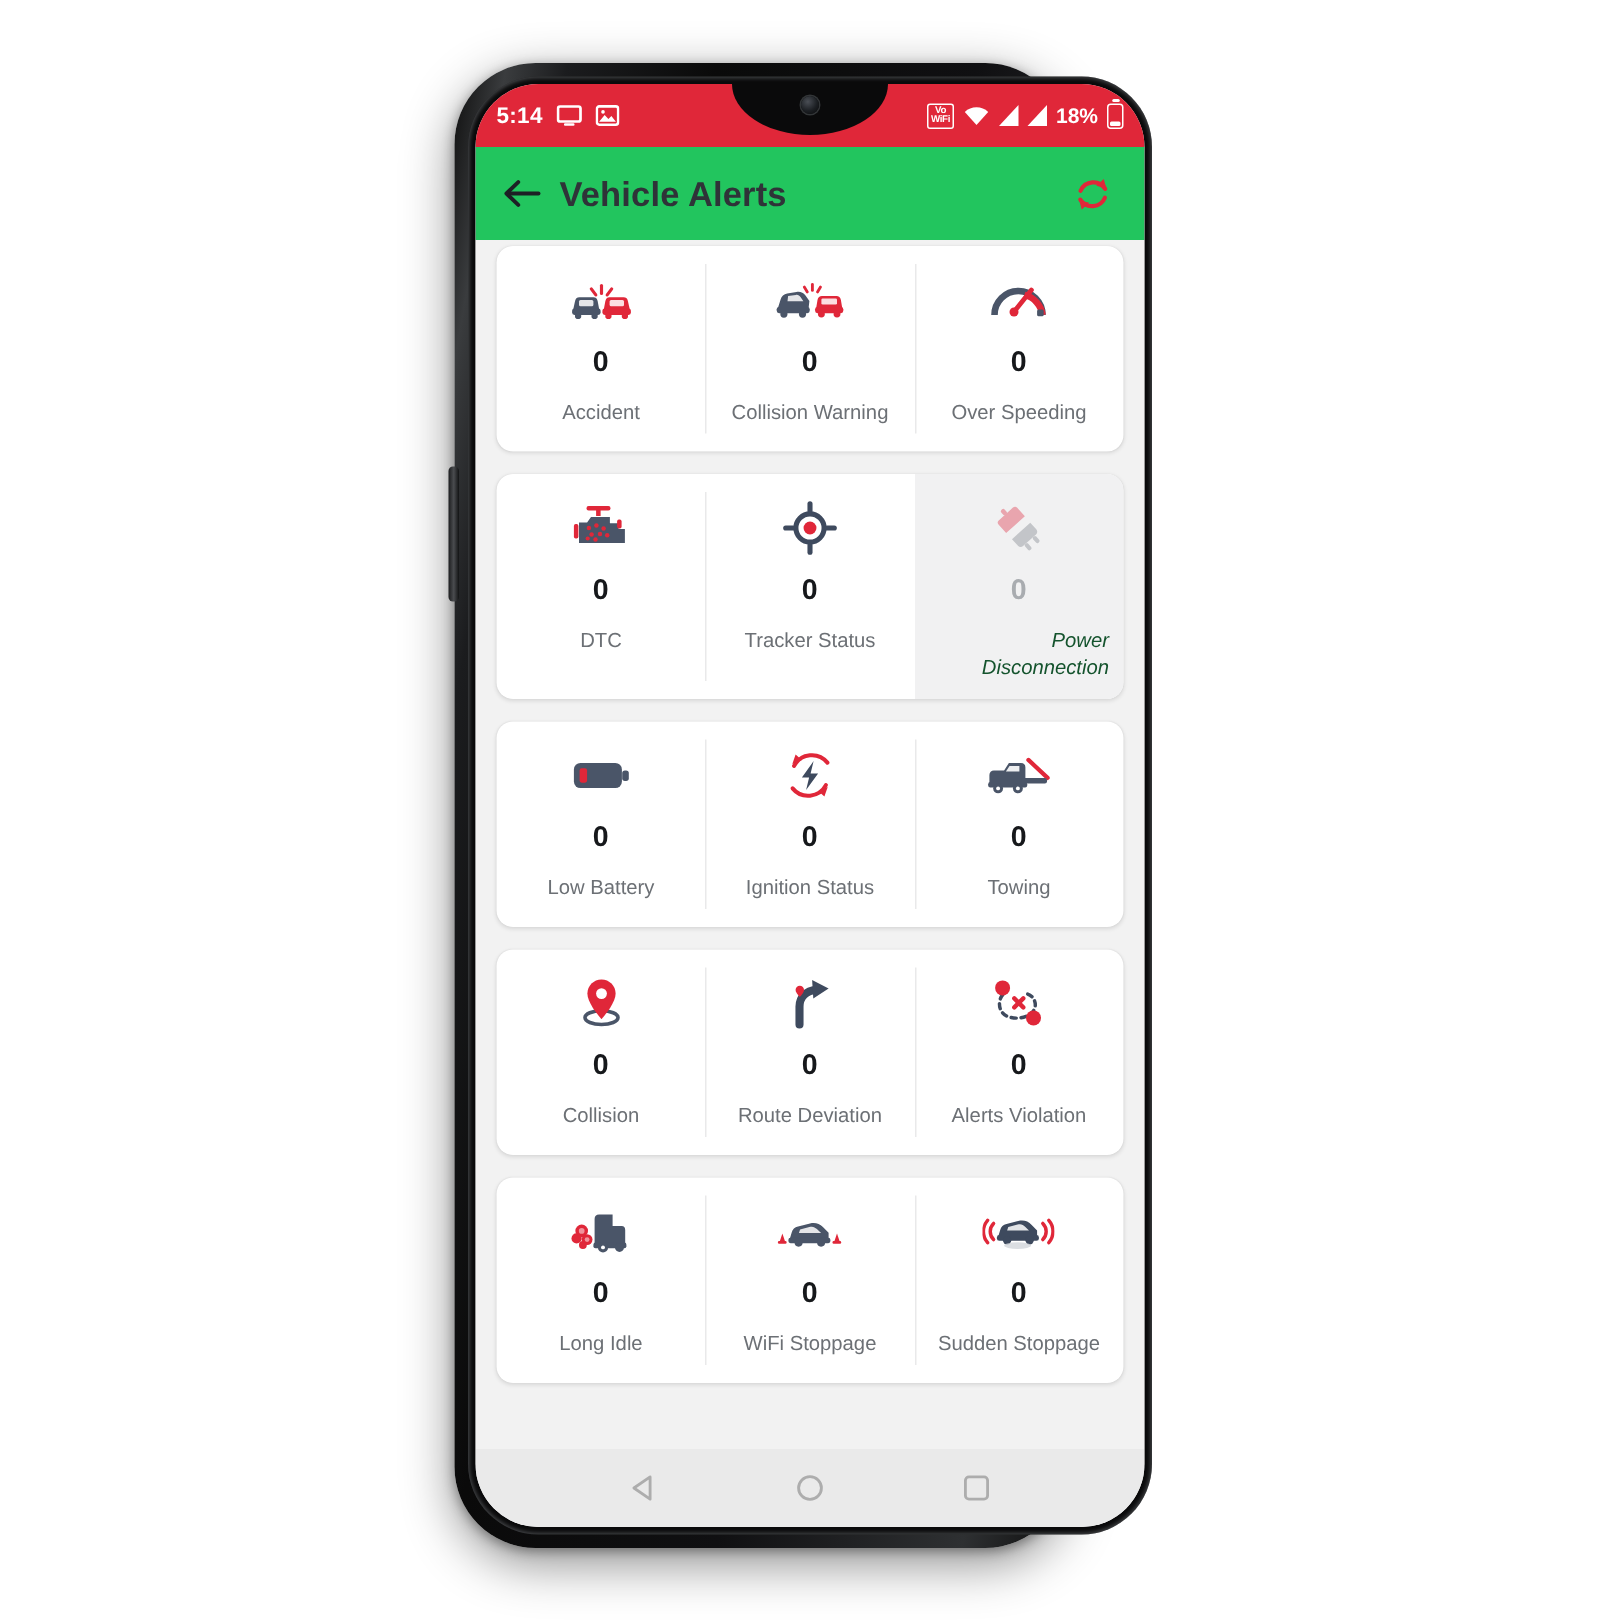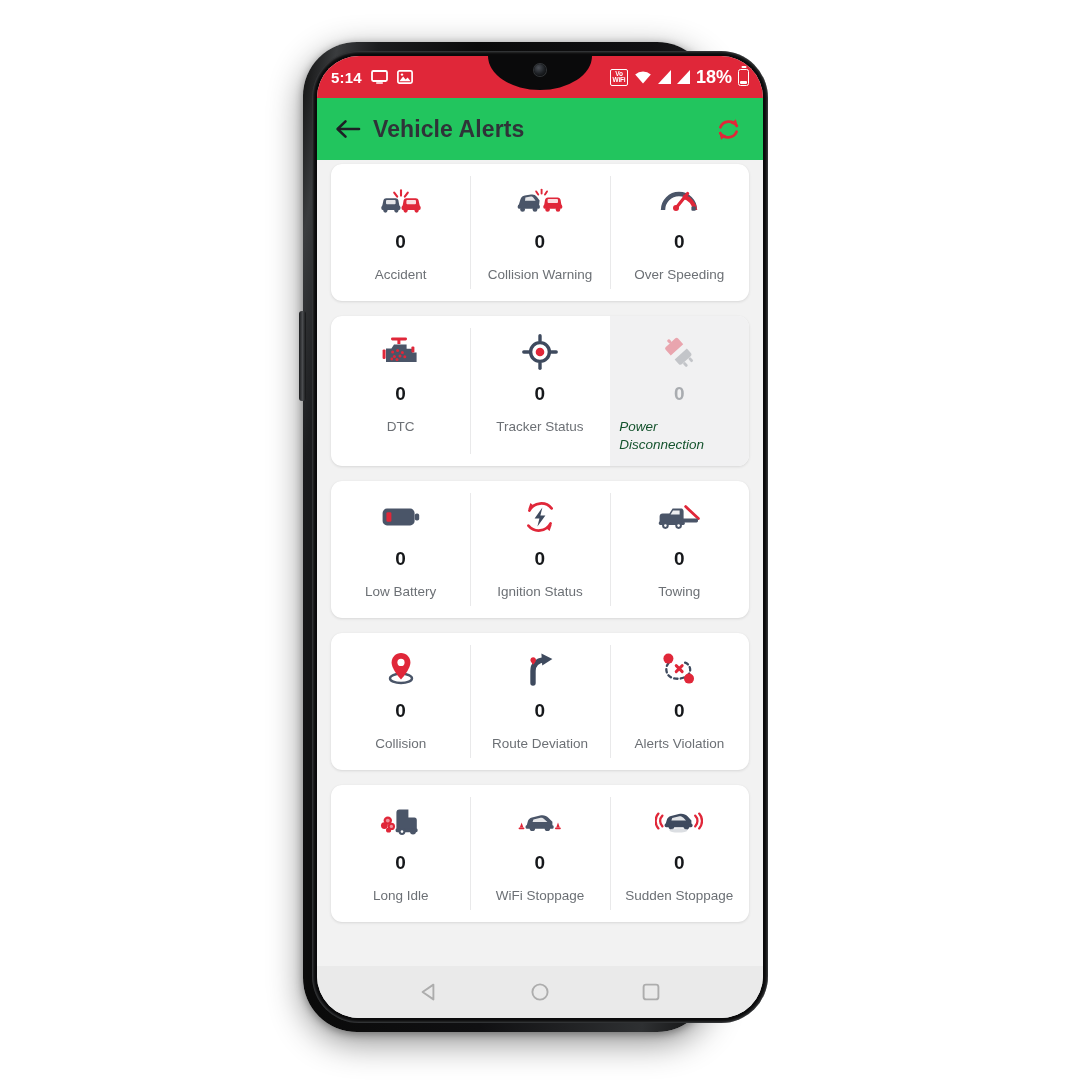--- a/index.html
+++ b/index.html
@@ -108,21 +108,21 @@
     border: 1.8px solid #fff;
     border-radius: 2.5px;
     position: relative;
   }
   .batt-shell::before {
     content: ""; position: absolute;
     top: -4px; left: 50%; transform: translateX(-50%);
     width: 5px; height: 2.4px; background: #fff; border-radius: 1px;
   }
   .batt-fill { position: absolute; left: 1px; right: 1px; bottom: 1px; height: 18%; background: #fff; border-radius: 1px; }
-  #batt-pct { font-size: 18px; font-weight: 600; }
+  #batt-pct { font-size: 14px; font-weight: 600; }
 
   
   #app-bar {
     height: 62px;
     background: #22c55e;
     display: flex;
     align-items: center;
     padding: 0 18px 0 14px;
   }
   #back-button { width: 34px; height: 34px; display: flex; align-items: center; justify-content: center; cursor: pointer; }
@@ -182,21 +182,21 @@
   .cell-count {
     font-size: 19px;
     font-weight: 700;
     color: #16181b;
     margin-bottom: 13px;
     letter-spacing: .3px;
   }
   .cell-label {
     font-size: 13.5px;
     color: #6c7075;
-    text-align: left;
+    text-align: right;
     line-height: 1.3;
     max-width: 120px;
   }
   .alert-cell.disabled .cell-count { color: #a9acb0; }
   .alert-cell.disabled .cell-label { color: #14532d; font-style: italic; }
   .alert-cell.disabled .cell-icon { opacity: .45; }
 
   
   #nav-bar {
     height: 52px;

